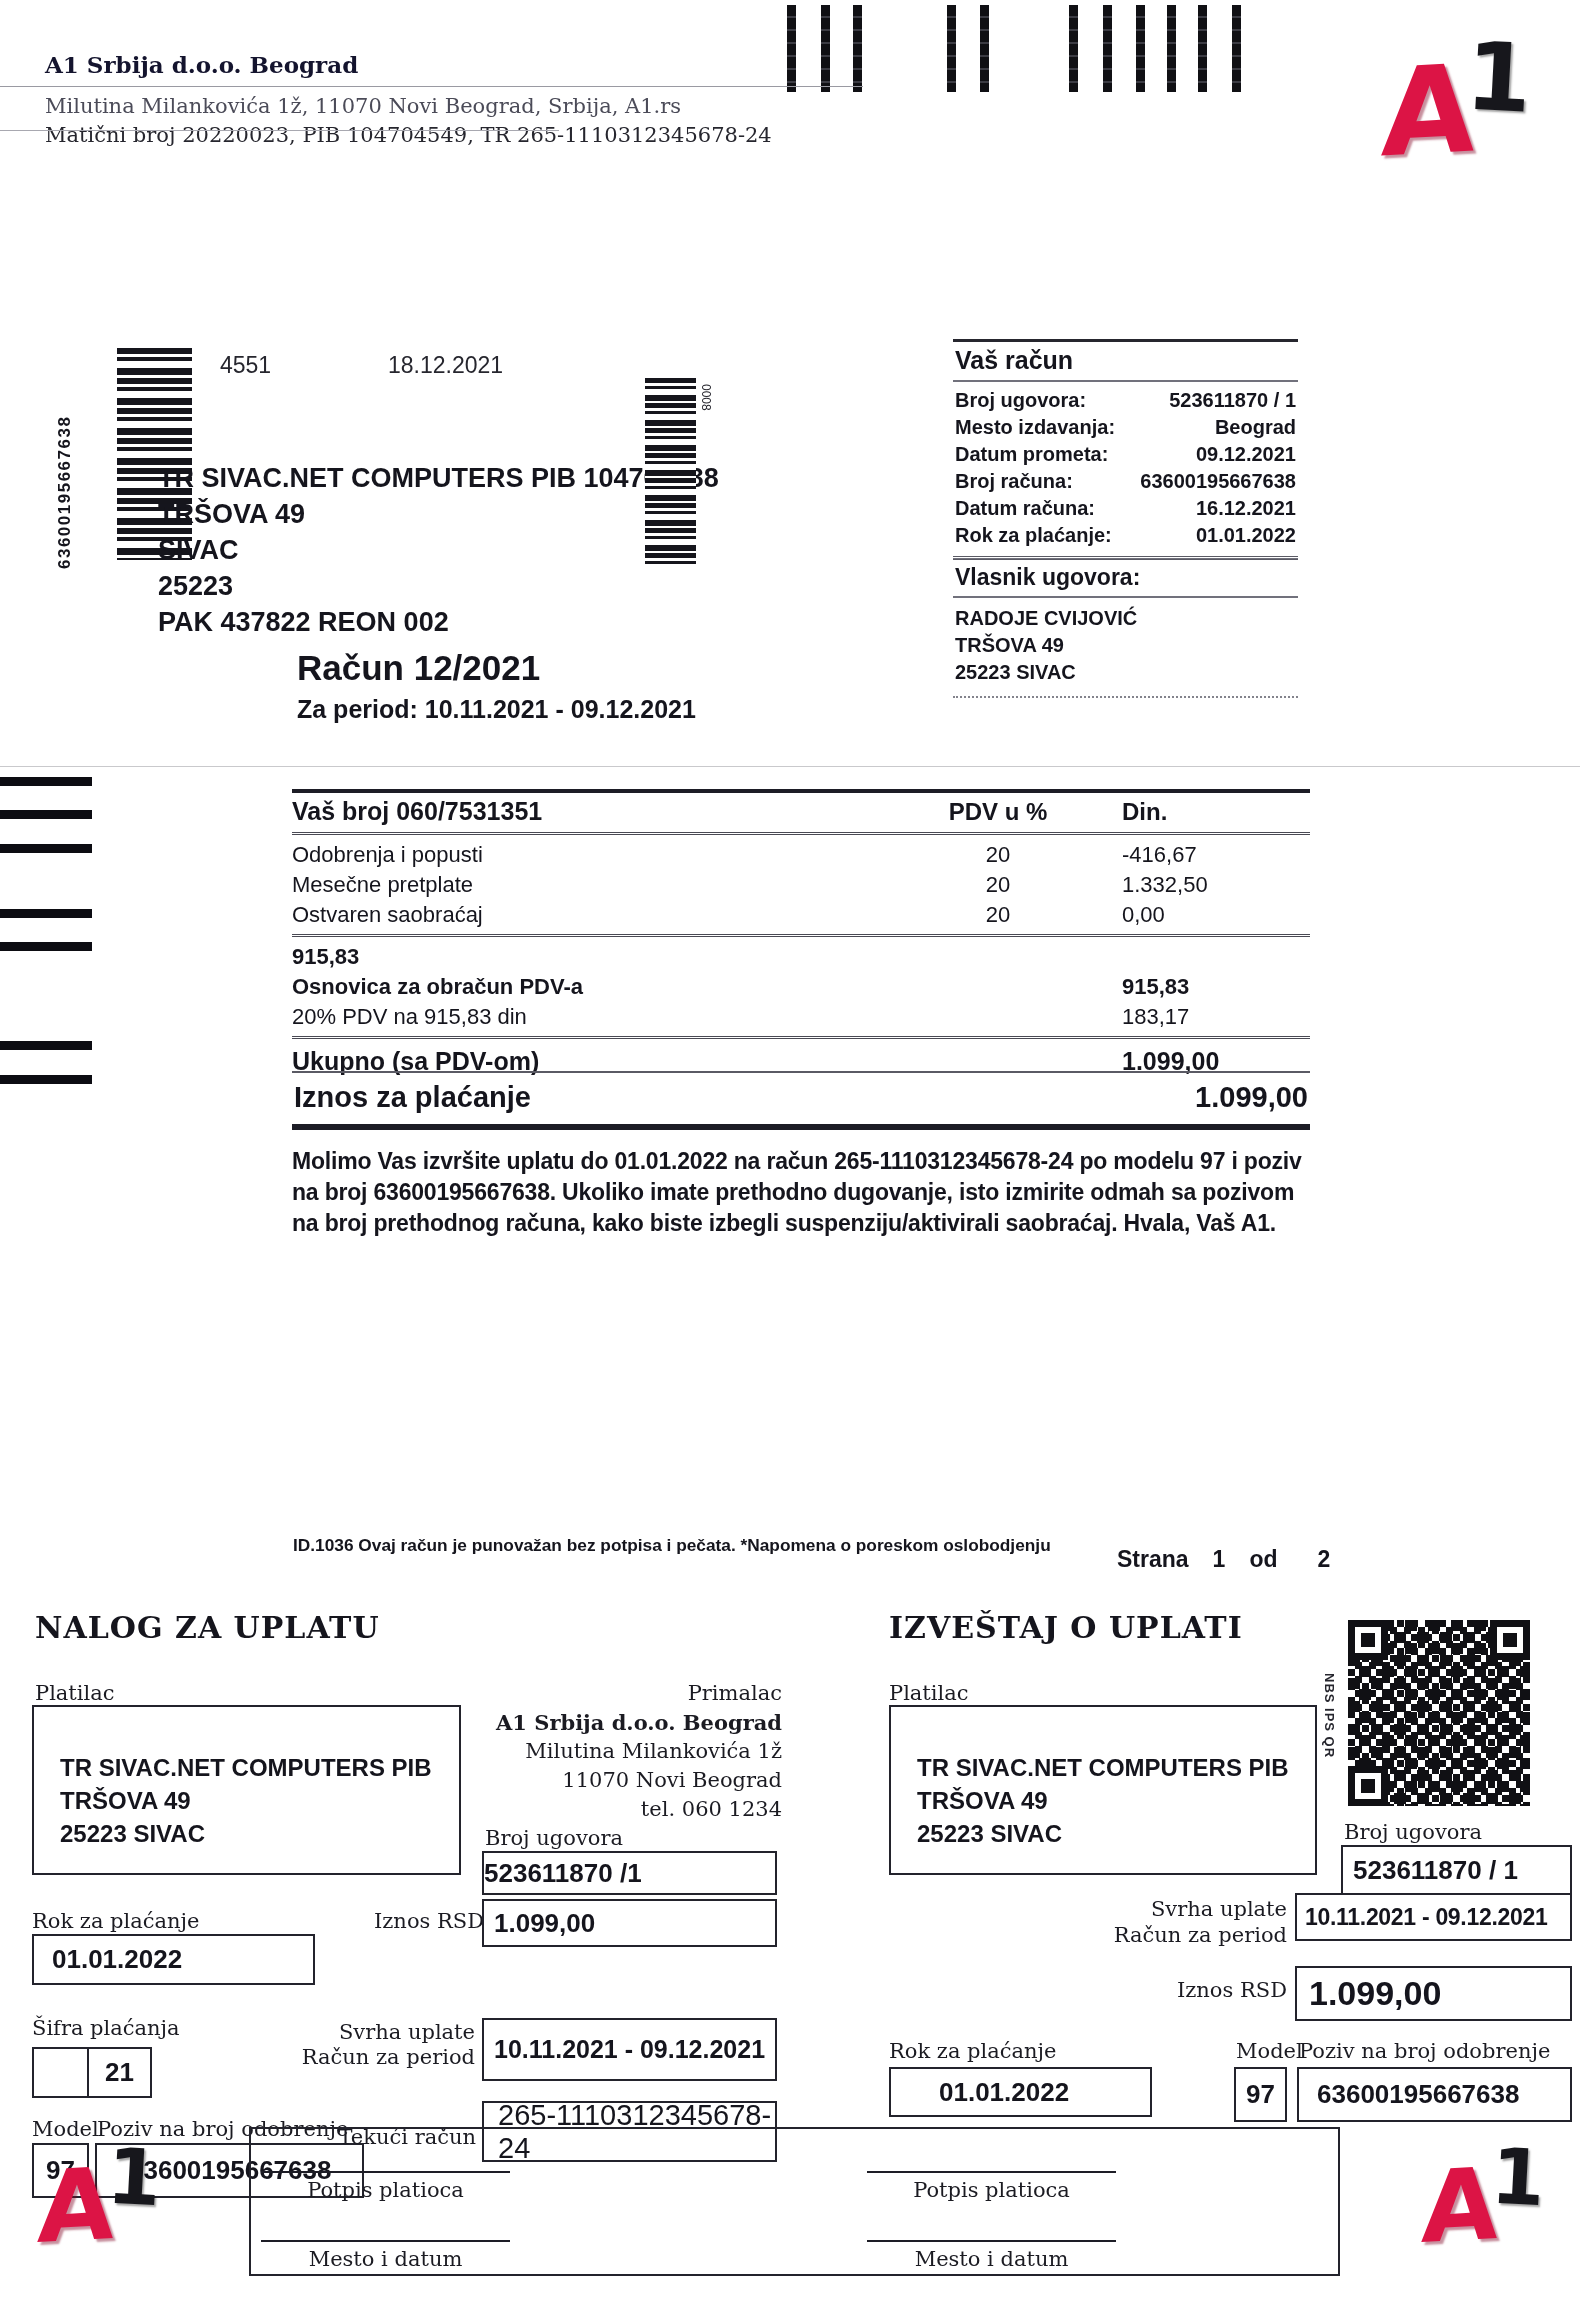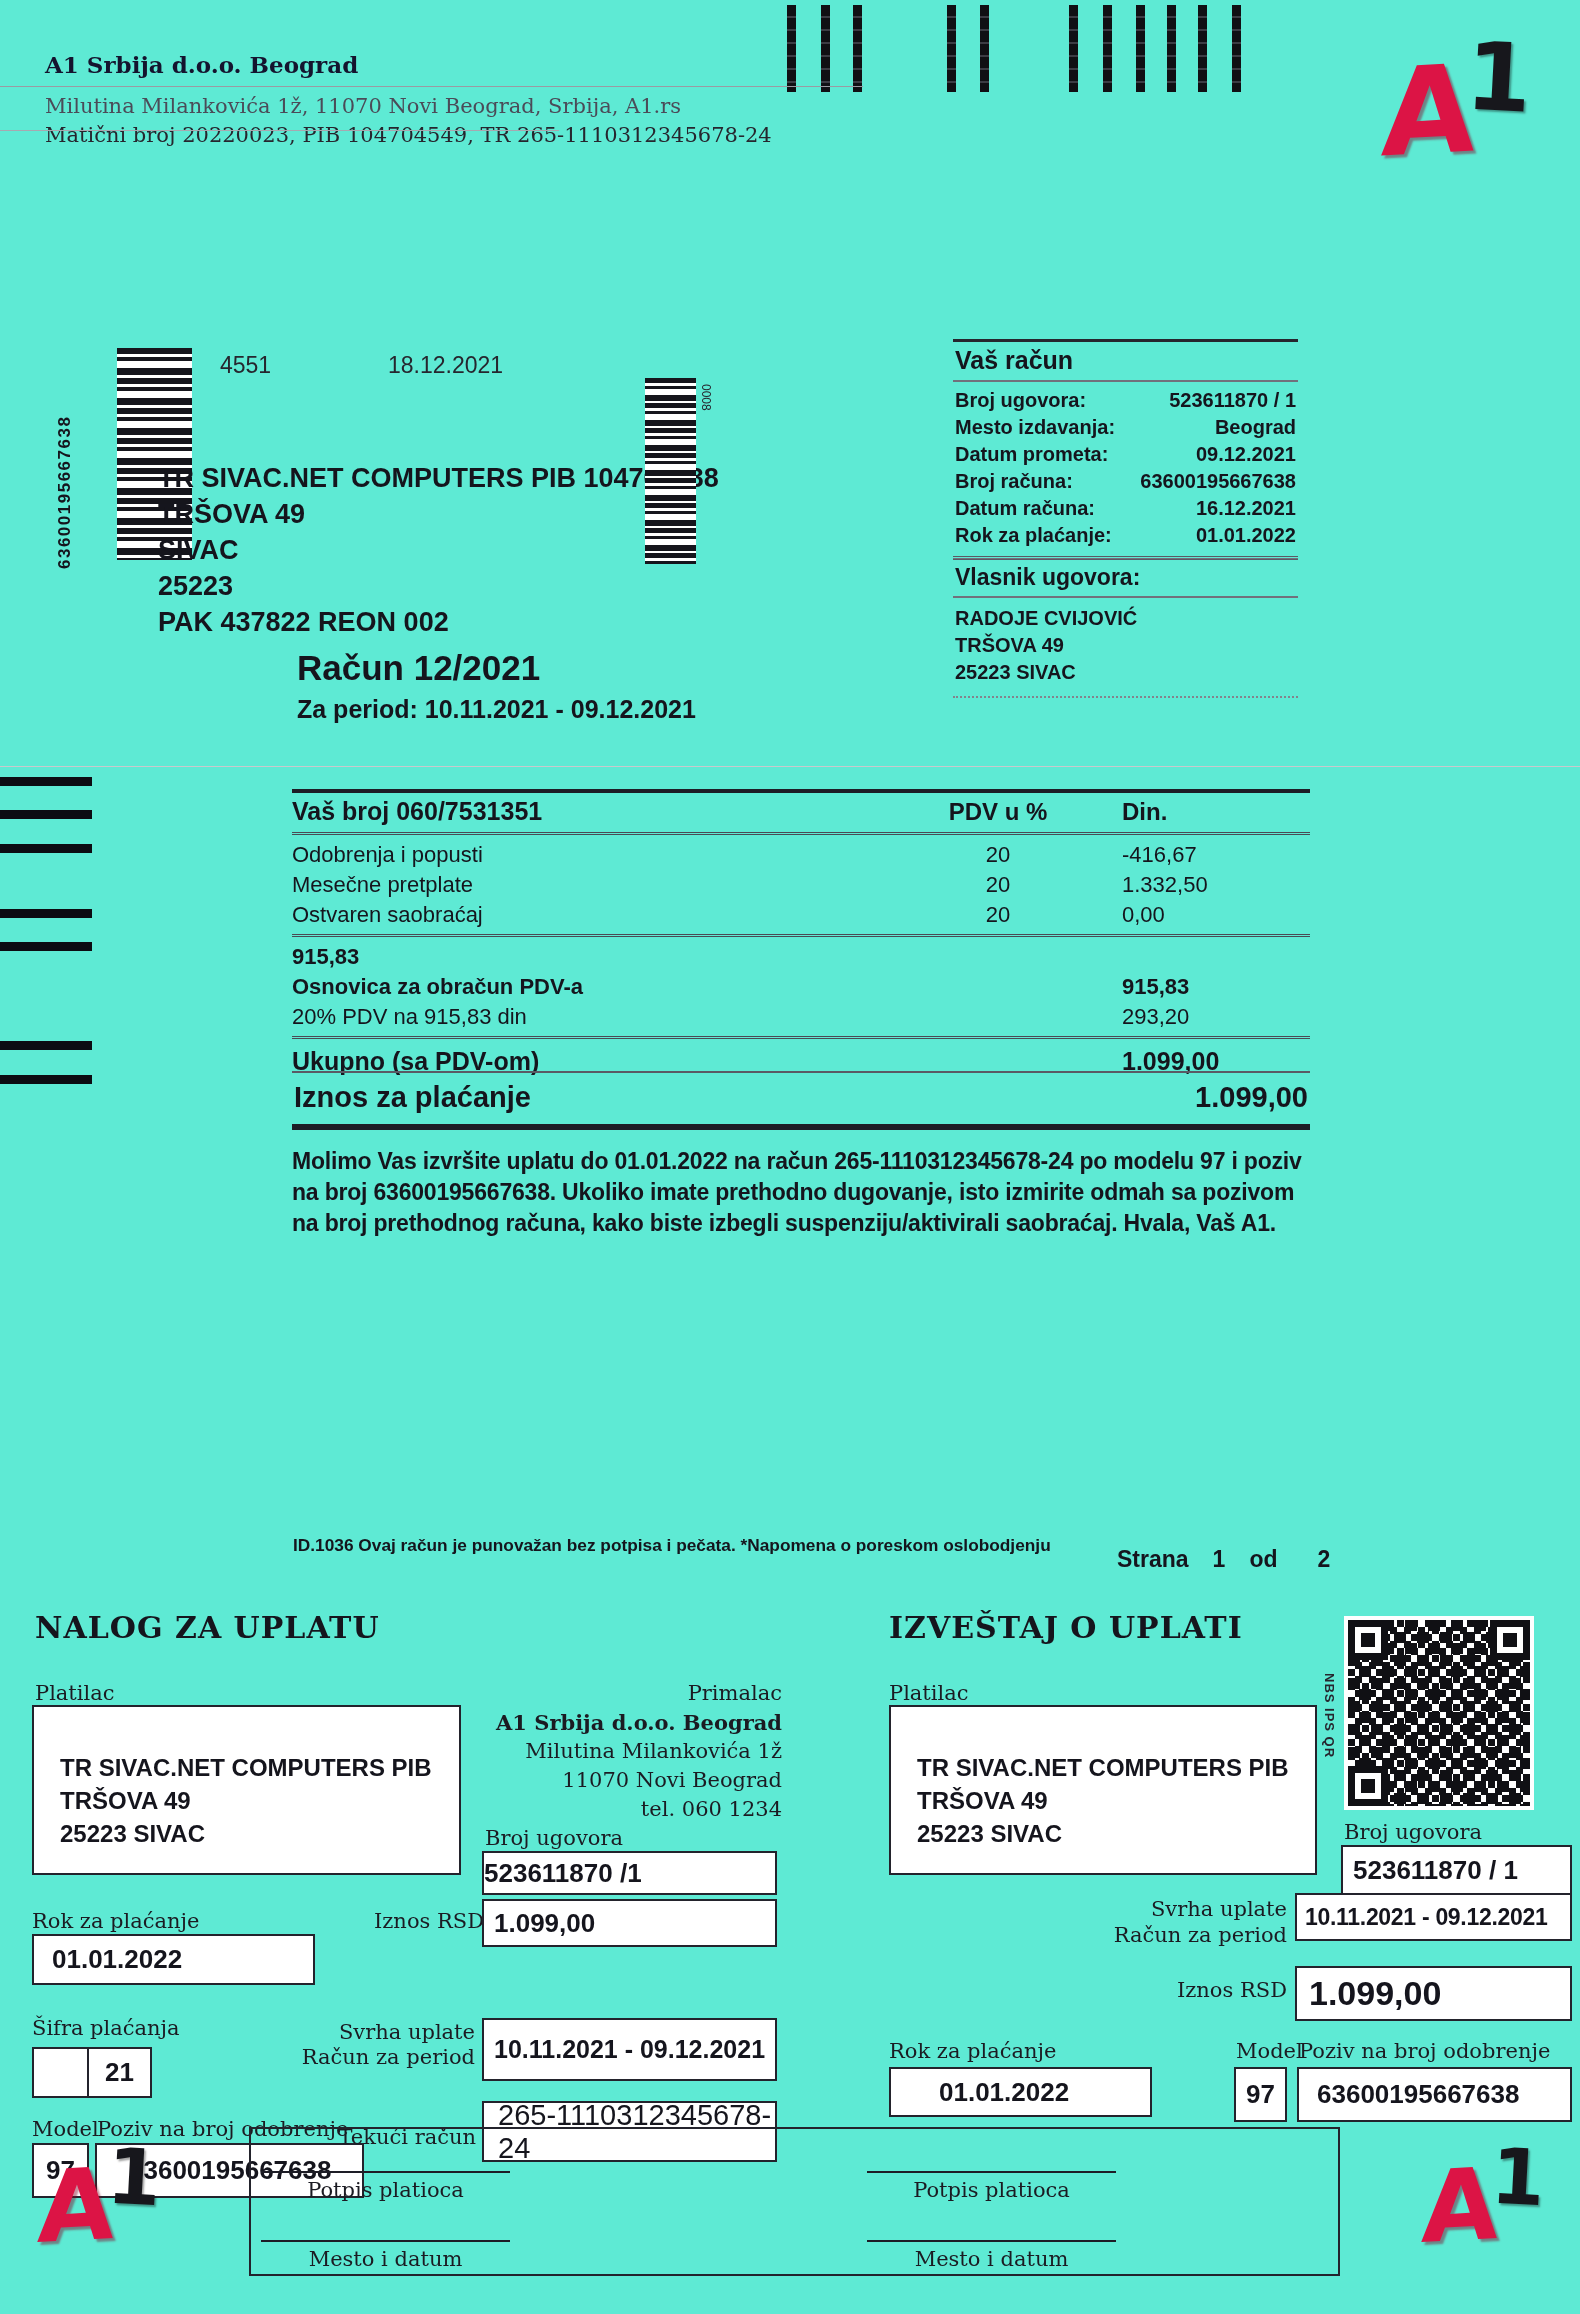--- a/index.html
+++ b/index.html
@@ -1,16 +1,16 @@
 <!DOCTYPE html>
 <html><head>
 <meta charset="utf-8">
 <style>
   html,body{margin:0;padding:0;background:#e8e8e8;}
-  #page{position:relative;width:1580px;height:2315px;background:#5eead4;overflow:hidden;
+  #page{position:relative;width:1580px;height:2315px;background:#ffffff;overflow:hidden;
         font-family:"Liberation Sans",sans-serif;color:#15151d;}
   .abs{position:absolute;}
   .serif{font-family:"DejaVu Serif",serif;color:#1b1b22;}
   .b{font-weight:bold;}
 
   
   .hline{position:absolute;left:0;top:86px;width:863px;height:1px;background:#9a9aa2;}
   .hline2{position:absolute;left:0;top:130px;width:559px;height:1px;background:#a8a8b0;}
   .company{left:45px;top:51px;font-size:23px;font-weight:bold;color:#14142e;}
   .haddr{left:45px;top:94px;font-size:21px;color:#4b4b58;}
@@ -235,21 +235,21 @@
     <div class="tbl-sum">
       <div class="tbl-row b">
         <span class="c3">915,83</span>
       </div>
       <div class="tbl-row b">
         <span class="c1">Osnovica za obračun PDV-a</span>
         <span class="c3">915,83</span>
       </div>
       <div class="tbl-row">
         <span class="c1">20% PDV na 915,83 din</span>
-        <span class="c3">293,20</span>
+        <span class="c3">183,17</span>
       </div>
     </div>
     <div class="grand">
       <span class="c1">Ukupno (sa PDV-om)</span>
       <span class="c3">1.099,00</span>
     </div>
   </div>
 
   <div class="due">
     <span>Iznos za plaćanje</span>

